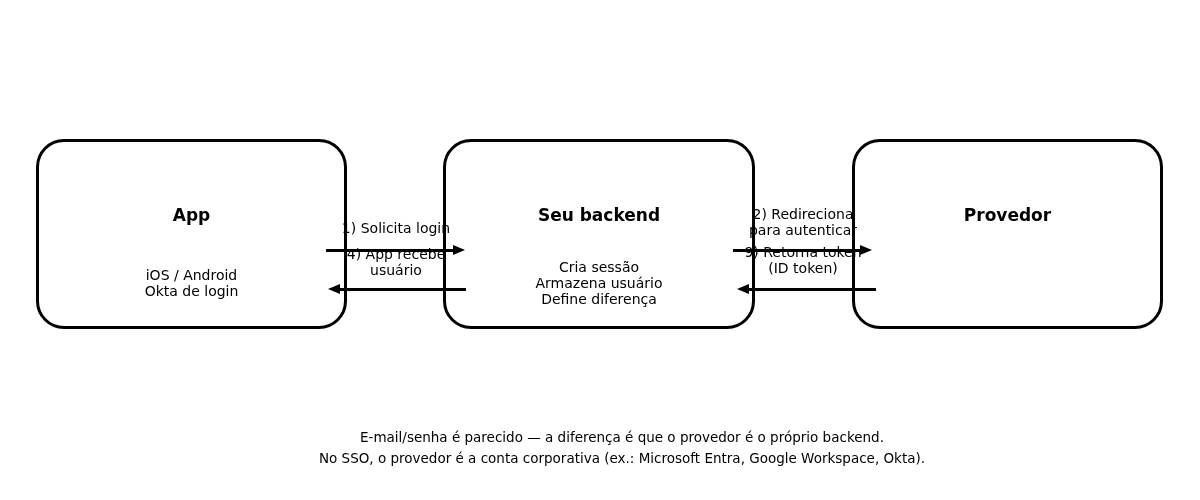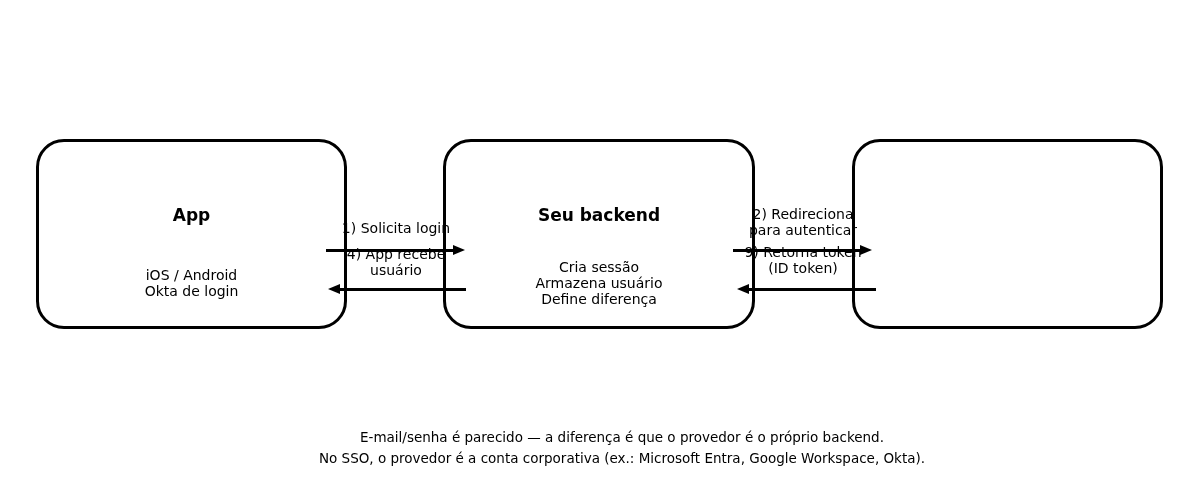--- a/index.html
+++ b/index.html
@@ -106,20 +106,21 @@
   <div class="box" style="left:443px;width:312px">
     <div class="box-title">Seu backend</div>
     <div class="box-body">
       <div>Cria sessão</div>
       <div>Armazena usuário</div>
       <div>Define diferença</div>
     </div>
   </div>
 
   <div class="box" style="left:852px;width:311px">
+    <div class="box-title">Provedor</div>
   </div>
 
   <div class="arrow-label" style="left:396px;top:221px">
     <div>1) Solicita login</div>
   </div>
   <div class="arrow-label" style="left:396px;top:247px">
     <div>4) App recebe</div>
     <div>usuário</div>
   </div>
 

